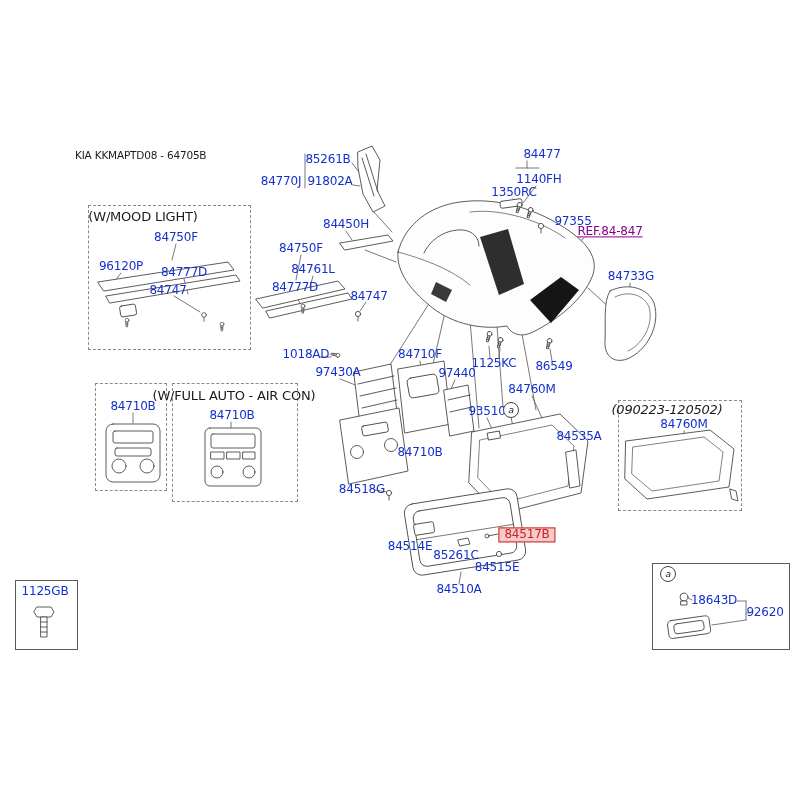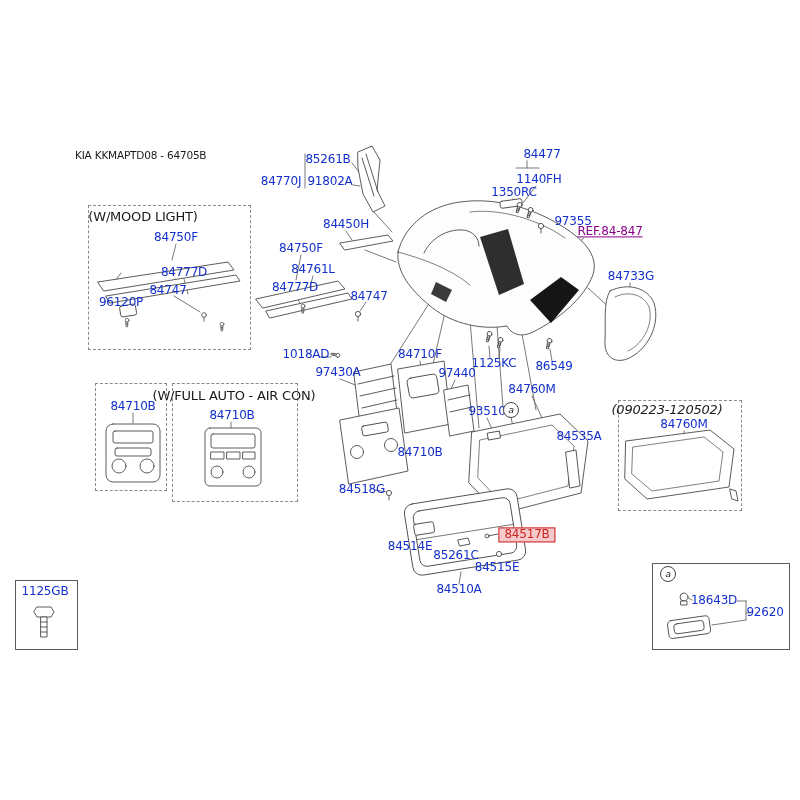--- a/index.html
+++ b/index.html
@@ -264,21 +264,21 @@
       <div class="label part" style="left: 487px; top: 412px;">93510</div>
       <div class="label part" style="left: 579px; top: 437px;">84535A</div>
       <div class="label part" style="left: 420px; top: 453px;">84710B</div>
       <div class="label part" style="left: 362px; top: 490px;">84518G</div>
       <div class="label highlight" style="left: 527px; top: 535px;">84517B</div>
       <div class="label part" style="left: 410px; top: 547px;">84514E</div>
       <div class="label part" style="left: 456px; top: 556px;">85261C</div>
       <div class="label part" style="left: 497px; top: 568px;">84515E</div>
       <div class="label part" style="left: 459px; top: 590px;">84510A</div>
       <div class="label part" style="left: 176px; top: 238px;">84750F</div>
-      <div class="label part" style="left: 121px; top: 267px; margin-top: 36px;">96120P</div>
+      <div class="label part" style="left: 121px; top: 267px;">96120P</div>
       <div class="label part" style="left: 184px; top: 273px;">84777D</div>
       <div class="label part" style="left: 168px; top: 291px;">84747</div>
       <div class="label part" style="left: 133px; top: 407px;">84710B</div>
       <div class="label part" style="left: 232px; top: 416px;">84710B</div>
       <div class="label part" style="left: 684px; top: 425px;">84760M</div>
       <div class="label part" style="left: 45px; top: 592px;">1125GB</div>
       <div class="label part" style="left: 714px; top: 601px;">18643D</div>
       <div class="label part" style="left: 765px; top: 613px;">92620</div>
       <div class="label caption" style="left: 143px; top: 217px;">(W/MOOD LIGHT)</div>
       <div class="label caption" style="left: 234px; top: 396px;">(W/FULL AUTO - AIR CON)</div>

